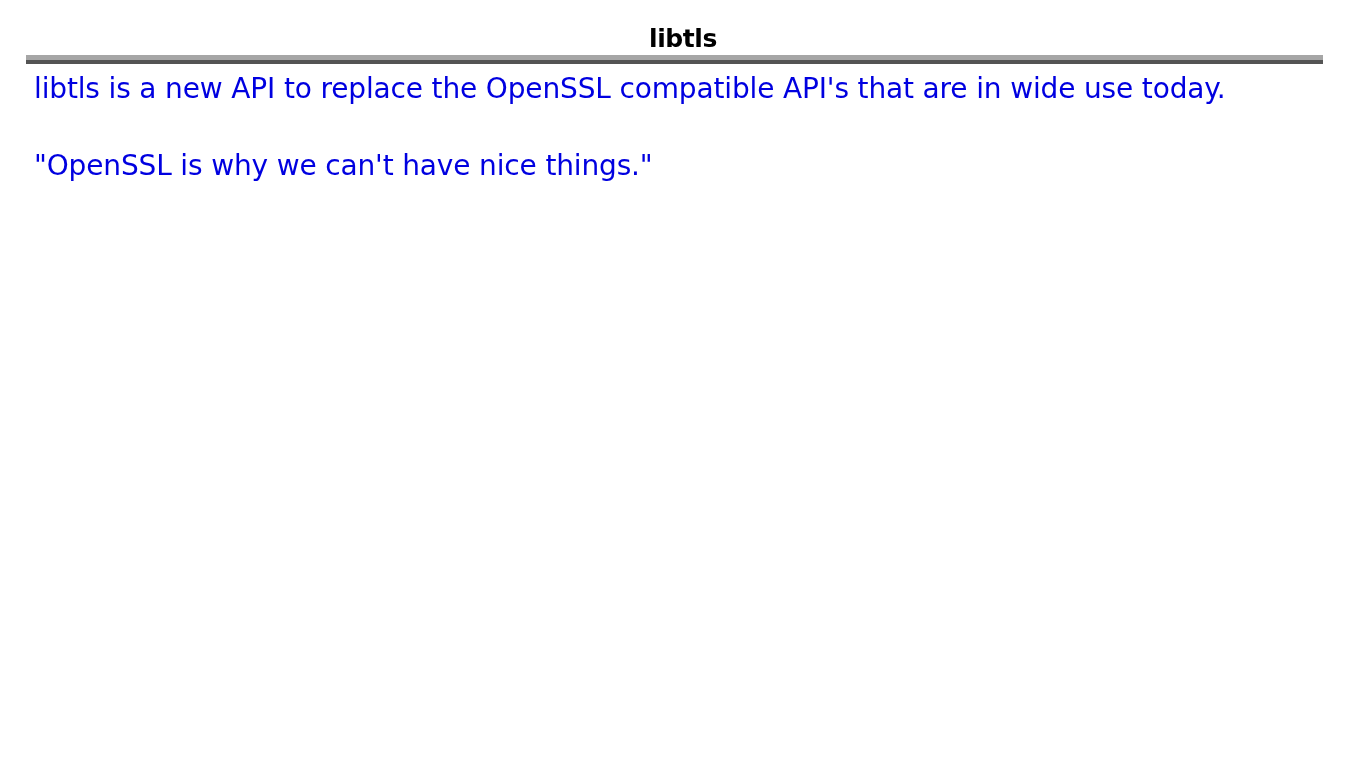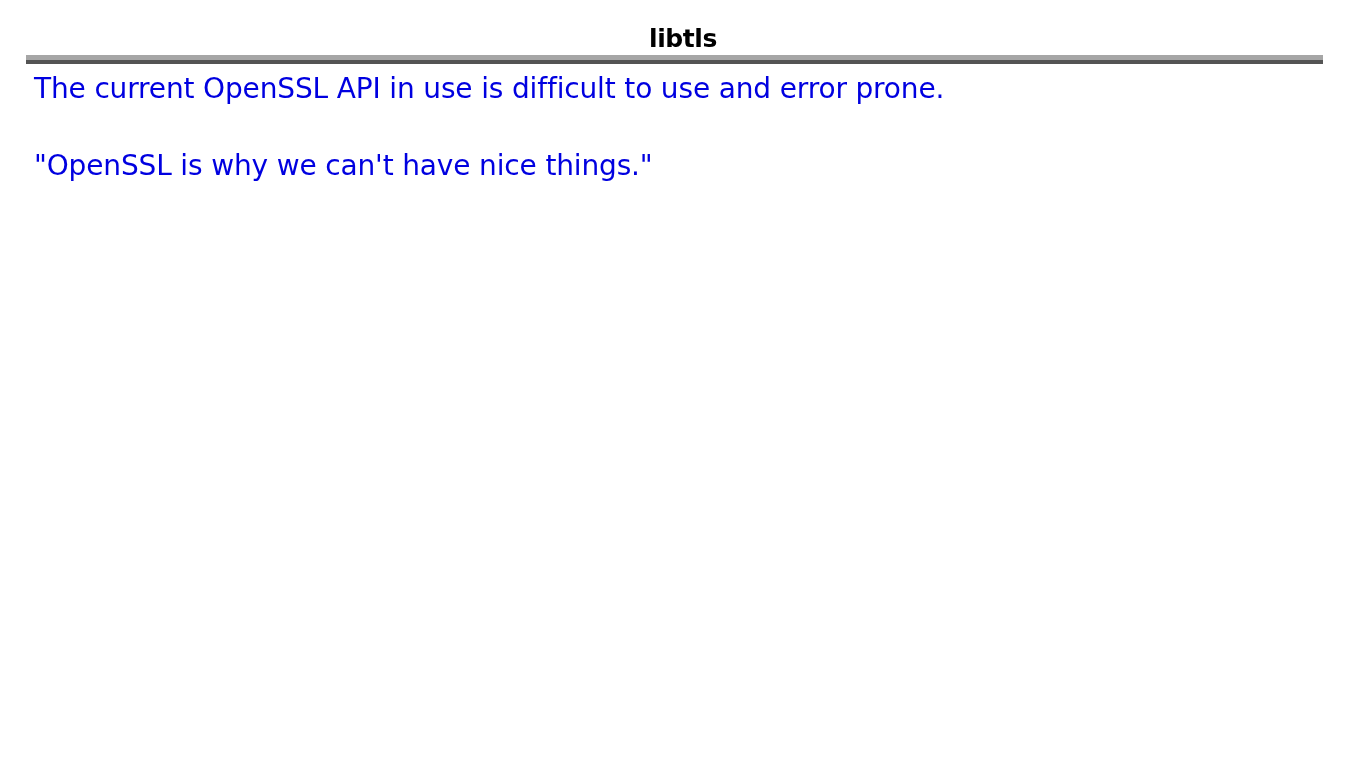--- a/index.html
+++ b/index.html
@@ -92,17 +92,17 @@
 <div class="slide">
 
   <div class="slide-title">libtls</div>
 
   <div class="title-rule">
     <div class="rule-light"></div>
     <div class="rule-dark"></div>
   </div>
 
   <div class="body-block">
-    <div class="body-line spacer-below">The current OpenSSL API in use is difficult to use and error prone.</div>
+    <div class="body-line spacer-below">libtls is a new API to replace the OpenSSL compatible API's that are in wide use today.</div>
     <div class="body-line">"OpenSSL is why we can't have nice things."</div>
   </div>
 
 </div>
 
 </body></html>

